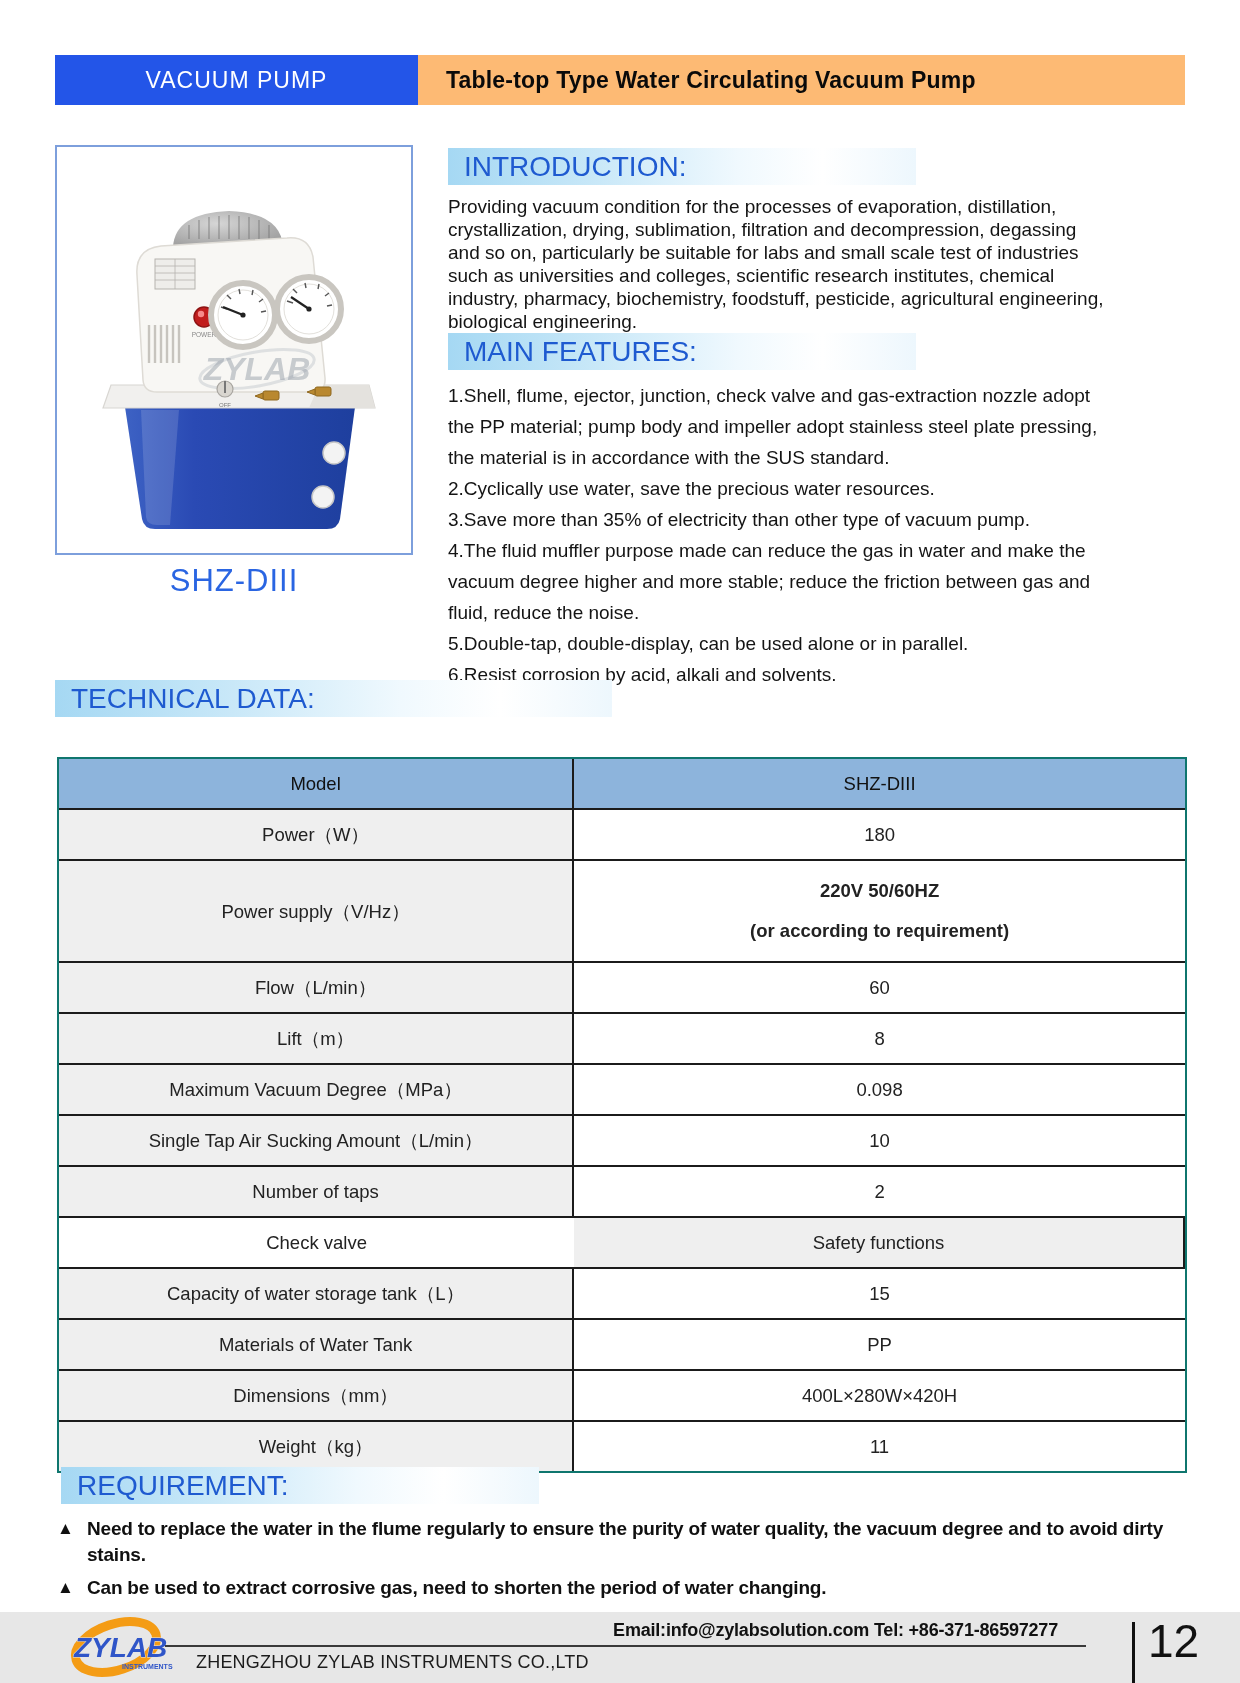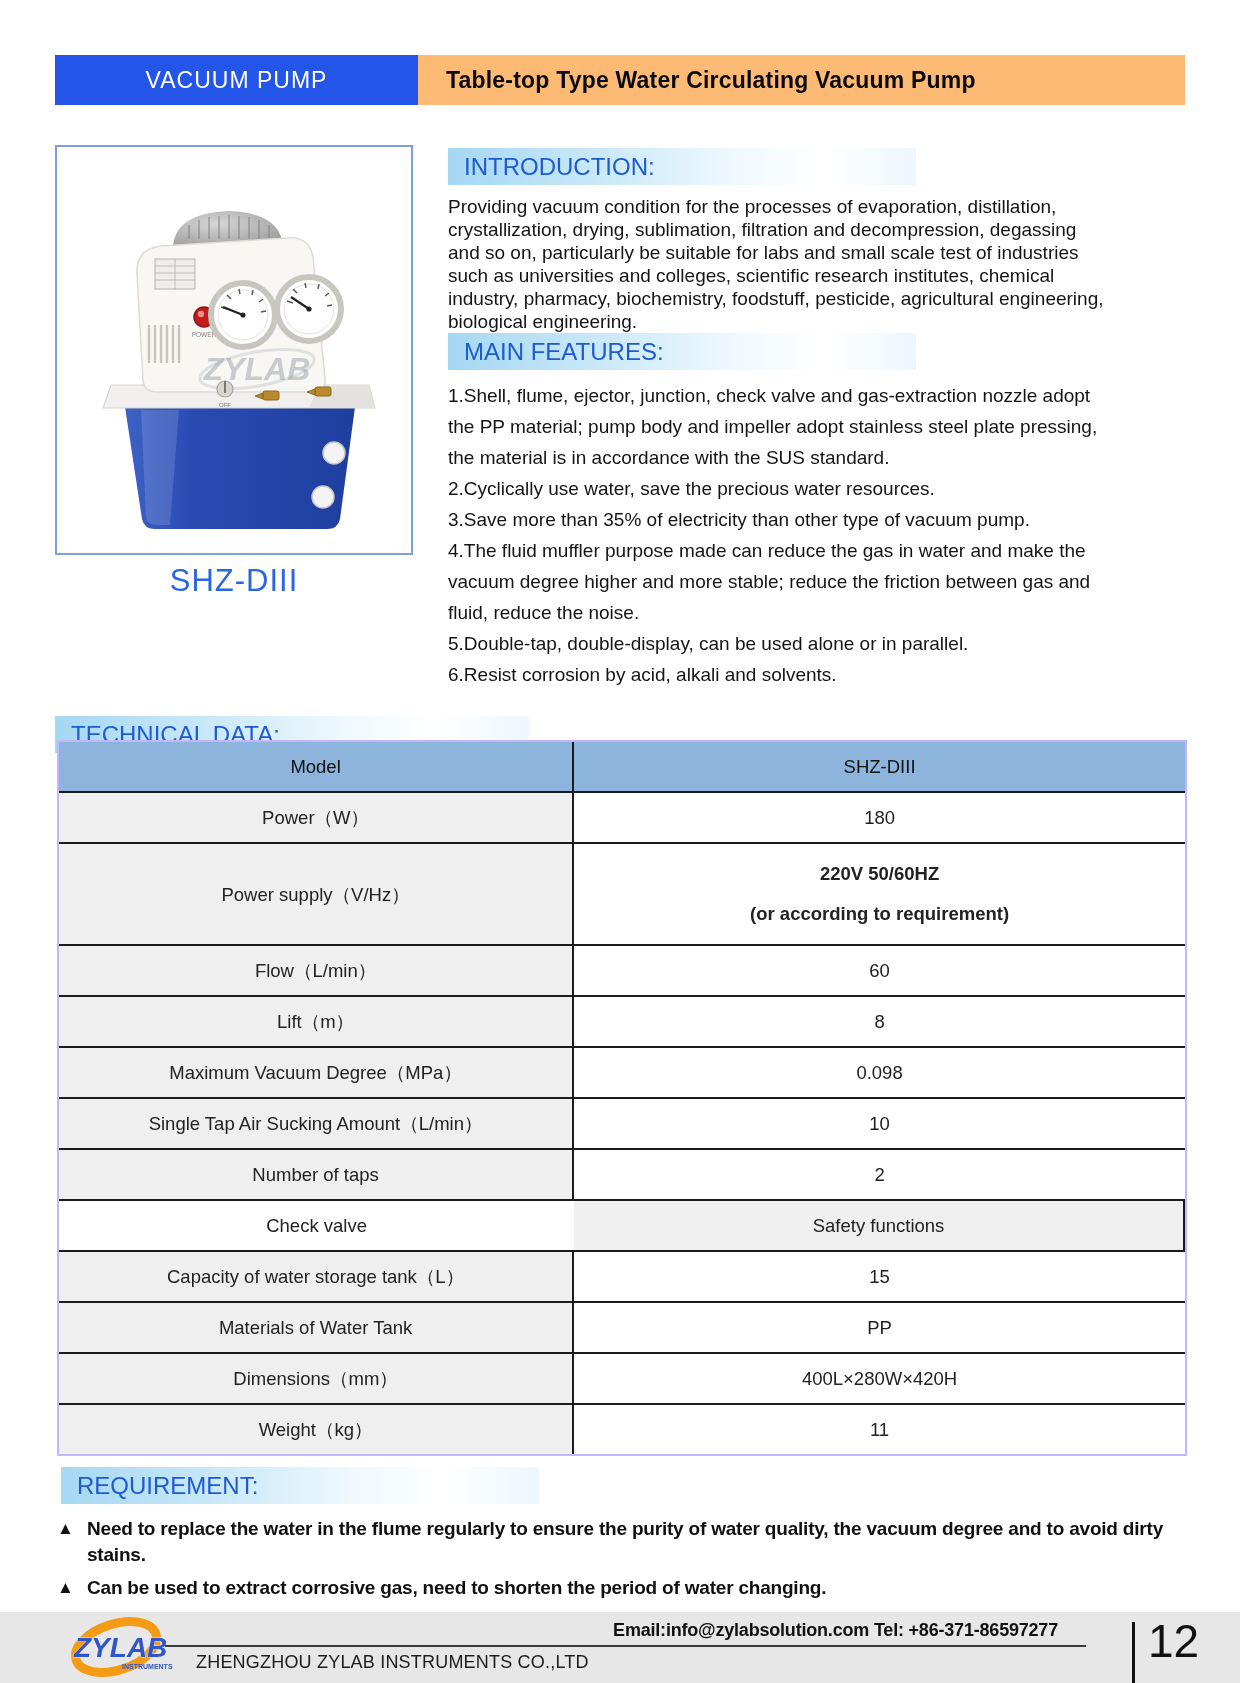--- a/index.html
+++ b/index.html
@@ -28,35 +28,35 @@
     position:absolute;left:55px;top:145px;width:358px;height:410px;
     border:2px solid #7D9FDC;background:#ffffff;box-sizing:border-box;
   }
   .model-label{
     position:absolute;left:55px;top:563px;width:358px;
     text-align:center;font-size:31px;color:#2A65E2;letter-spacing:1px;
   }
   
   .band{
     background:linear-gradient(90deg,#A5D8F3 0%,#C9E8F8 32%,#F0F9FE 62%,#ffffff 80%,#EDF7FD 100%);
-    color:#1E5AD0;font-size:24px;line-height:37px;height:37px;
+    color:#1E5AD0;font-size:28px;line-height:37px;height:37px;
     padding-left:16px;box-sizing:border-box;white-space:nowrap;
   }
   
   .right-col{position:absolute;left:448px;top:148px;width:660px;}
   .right-col .band{width:468px;}
   .para{font-size:19px;line-height:23px;margin:10px 0 0 0;color:#141414;}
   .features{margin-top:10px;}
   .feature{font-size:19px;line-height:31px;color:#141414;}
   .right-col .band.features-band{}
   
-  .tech-band{position:absolute;left:55px;top:716px;width:474px;}
+  .tech-band{position:absolute;left:55px;top:680px;width:557px;}
   .spec-table{
-    position:absolute;left:57px;top:740px;width:1130px;
-    border:2px solid #c4b5fd;box-sizing:border-box;
+    position:absolute;left:57px;top:757px;width:1130px;
+    border:2px solid #0f766e;box-sizing:border-box;
     font-size:18.5px;color:#222222;
   }
   .spec-row{display:grid;grid-template-columns:45.75% 54.25%;border-top:2px solid #1b1b1b;}
   .spec-row:first-child{border-top:none;}
   .spec-cell{display:flex;align-items:center;justify-content:center;text-align:center;box-sizing:border-box;}
   .spec-label{background:#EFEFEF;border-right:2px solid #1b1b1b;}
   .spec-value{background:#ffffff;}
   .spec-row.head .spec-label,.spec-row.head .spec-value{background:#8DB4DC;color:#111111;}
   .h49{height:49px;}
   .h100{height:100px;}

